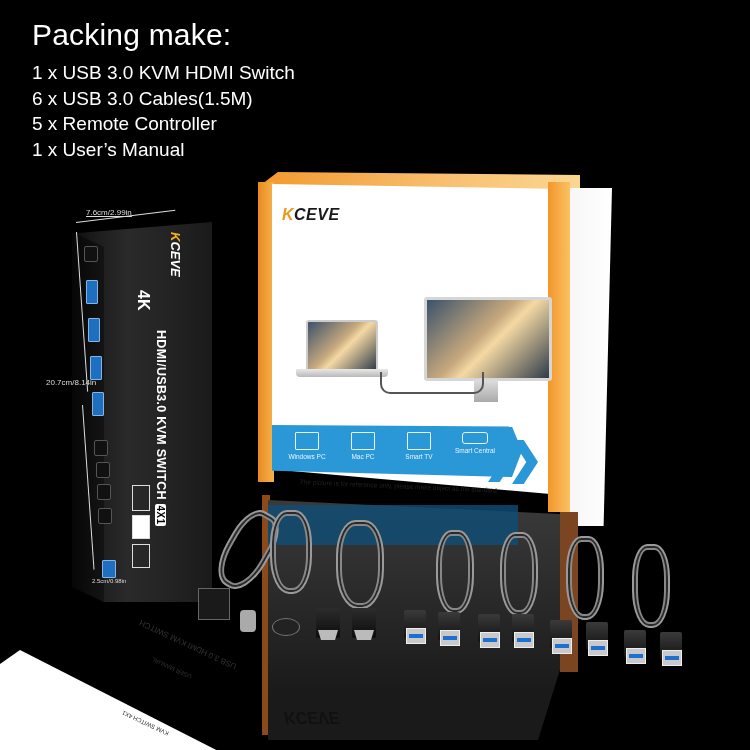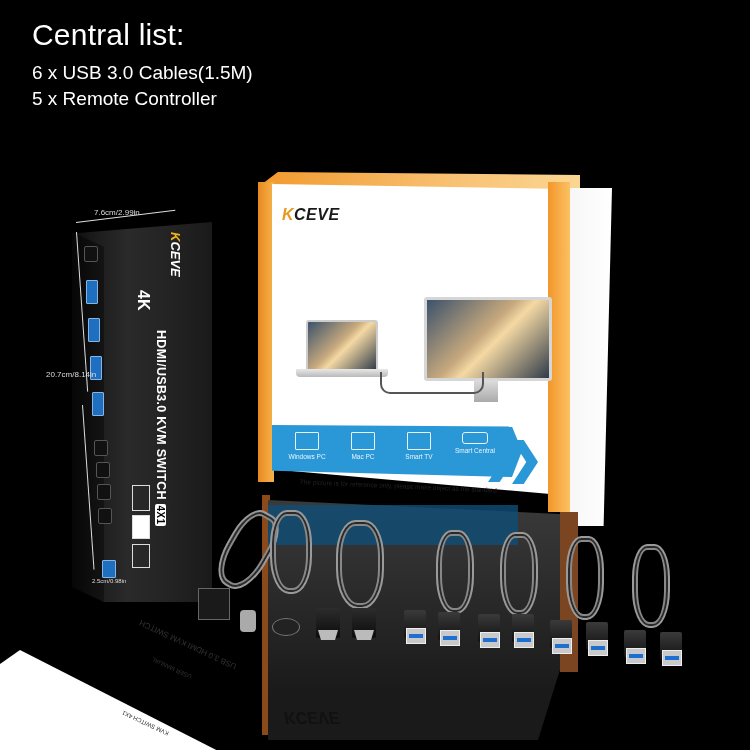--- a/index.html
+++ b/index.html
@@ -62,24 +62,26 @@
   .plug-usb .tip i{position:absolute;left:2px;top:5px;width:14px;height:4px;background:#1f6fd1;}
   .plug-hdmi{width:24px;height:30px;background:linear-gradient(#2c2c2c,#0c0c0c);border-radius:2px;}
   .plug-hdmi .tip{position:absolute;left:2px;top:22px;width:20px;height:10px;background:#bbb;clip-path:polygon(0 0,100% 0,85% 100%,15% 100%);}
   
   .manual{left:20px;top:650px;width:240px;height:150px;background:#fff;transform:rotate(27deg) skewX(-28deg);transform-origin:left top;}
   .manual-text{color:#333;font-size:7px;white-space:nowrap;}
 </style>
 </head>
 <body>
 
-<div class="abs pl-title">Central list:</div>
+<div class="abs pl-title">Packing make:</div>
 <ul class="abs pl-list">
+  <li>1 x USB 3.0 KVM HDMI Switch</li>
   <li>6 x USB 3.0 Cables(1.5M)</li>
   <li>5 x Remote Controller</li>
+  <li>1 x User’s Manual</li>
 </ul>
 
 <div class="abs switch-body"></div>
 <div class="abs switch-side"></div>
 <div class="abs btn-port" style="left:84px;top:246px;"></div>
 <div class="abs usb-port" style="left:86px;top:280px;"></div>
 <div class="abs usb-port" style="left:88px;top:318px;"></div>
 <div class="abs usb-port" style="left:90px;top:356px;"></div>
 <div class="abs usb-port" style="left:92px;top:392px;"></div>
 <div class="abs btn-port" style="left:94px;top:440px;"></div>
@@ -88,23 +90,23 @@
 <div class="abs btn-port" style="left:98px;top:508px;"></div>
 <div class="abs usb-port" style="left:102px;top:560px;width:12px;height:16px;"></div>
 
 <div class="abs switch-logo"><span class="k">K</span><span>CEVE</span></div>
 <div class="abs switch-4k">4K</div>
 <div class="abs switch-model"><span>HDMI/USB3.0 KVM SWITCH</span> <span class="badge">4X1</span></div>
 <div class="abs" style="left:132px;top:485px;width:16px;height:24px;border:1px solid #ddd;"></div>
 <div class="abs" style="left:132px;top:515px;width:16px;height:22px;border:1px solid #ddd;background:#fff;"></div>
 <div class="abs" style="left:132px;top:544px;width:16px;height:22px;border:1px solid #ddd;"></div>
 
-<div class="abs dim" style="left:94px;top:208px;">7.6cm/2.99in</div>
+<div class="abs dim" style="left:86px;top:208px;text-decoration:underline;">7.6cm/2.99in</div>
 <div class="abs dim-line" style="left:76px;top:222px;width:100px;height:1px;transform:rotate(-7deg);transform-origin:left;"></div>
-<div class="abs dim" style="left:30px;top:370px;padding-left:16px;">20.7cm/8.14in</div>
+<div class="abs dim" style="left:30px;top:378px;padding-left:16px;">20.7cm/8.14in</div>
 <div class="abs dim-line" style="left:76px;top:232px;width:1px;height:160px;transform:rotate(-4deg);transform-origin:top;"></div>
 <div class="abs dim-line" style="left:82px;top:405px;width:1px;height:165px;transform:rotate(-4deg);transform-origin:top;"></div>
 <div class="abs dim" style="left:92px;top:578px;font-size:6px;">2.5cm/0.98in</div>
 
 <div class="abs box-top"></div>
 <div class="abs box-left-edge"></div>
 <div class="abs box-front"></div>
 <div class="abs box-right-edge"></div>
 <div class="abs box-right-face"></div>
 <div class="abs box-logo"><span class="k">K</span><span>CEVE</span></div>

